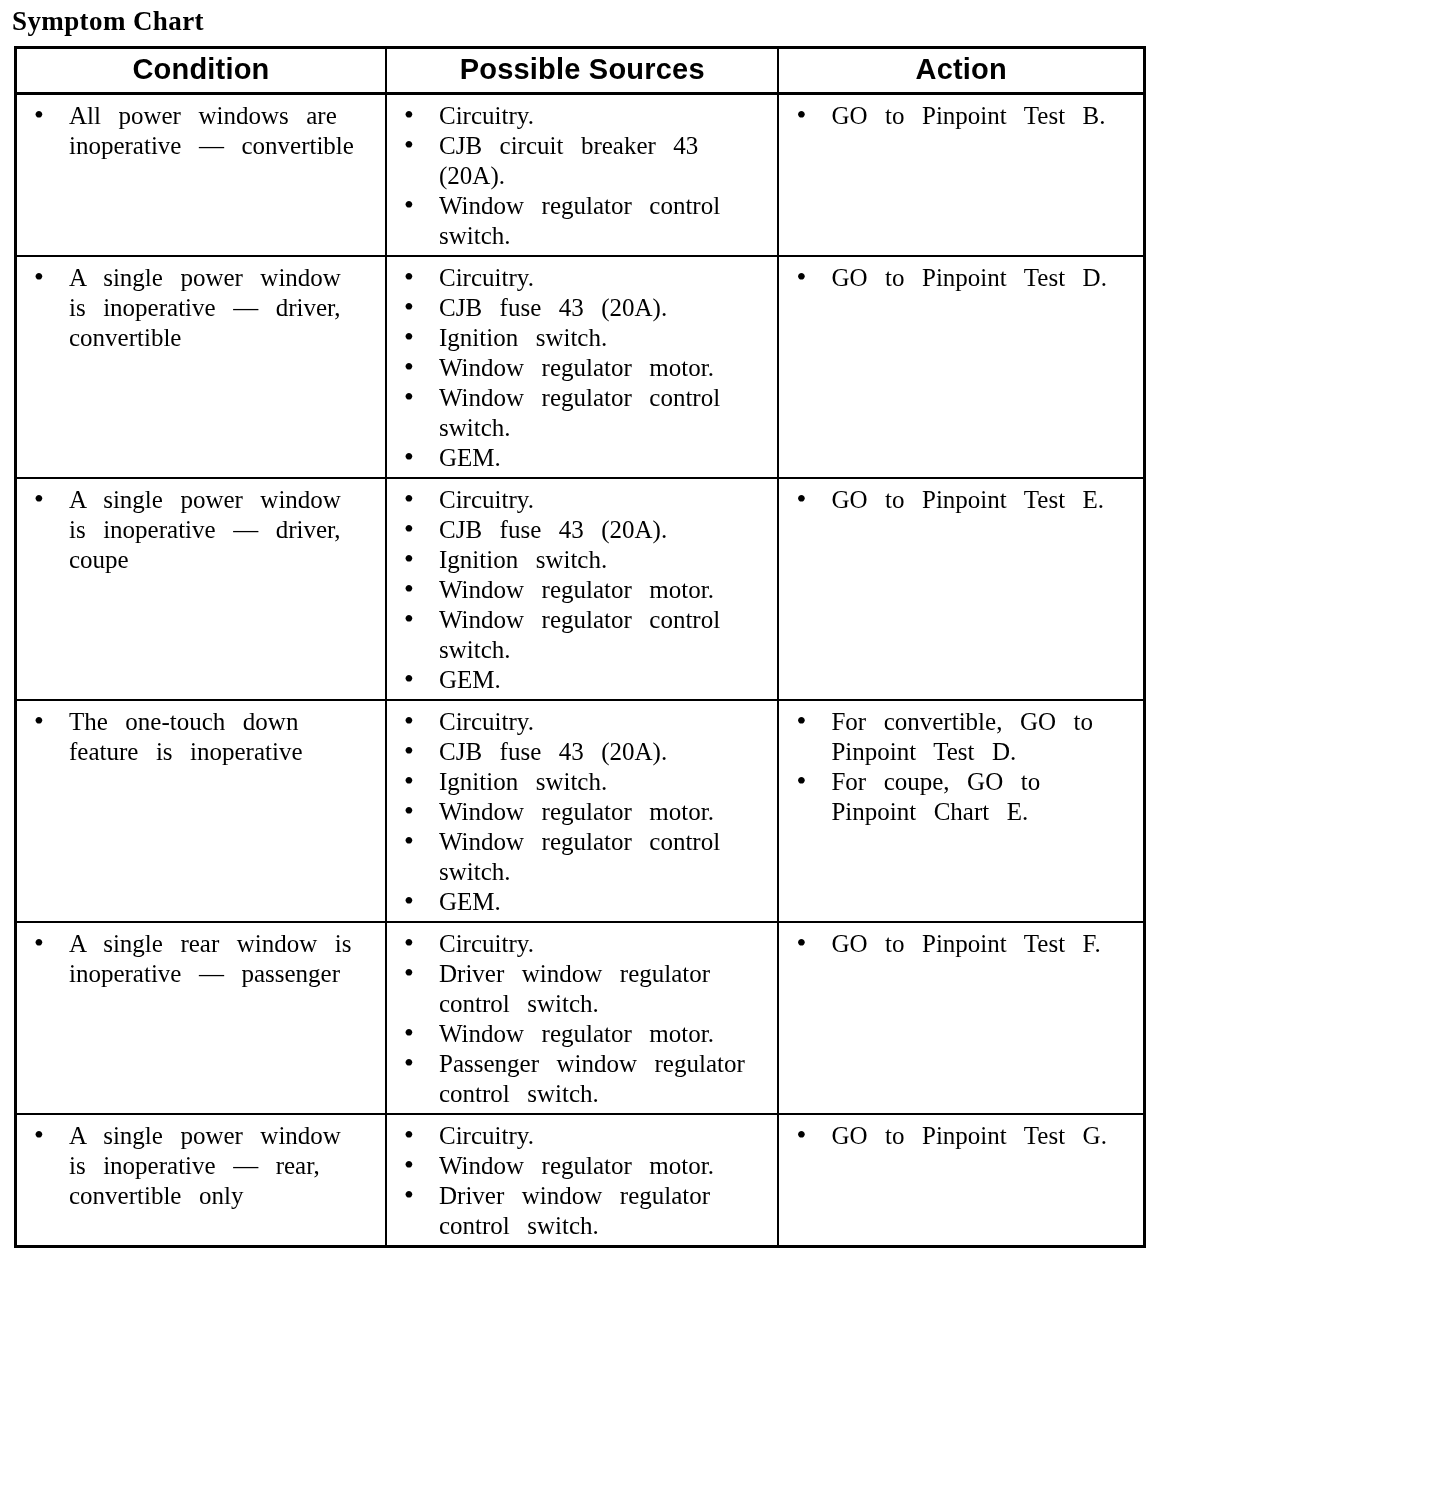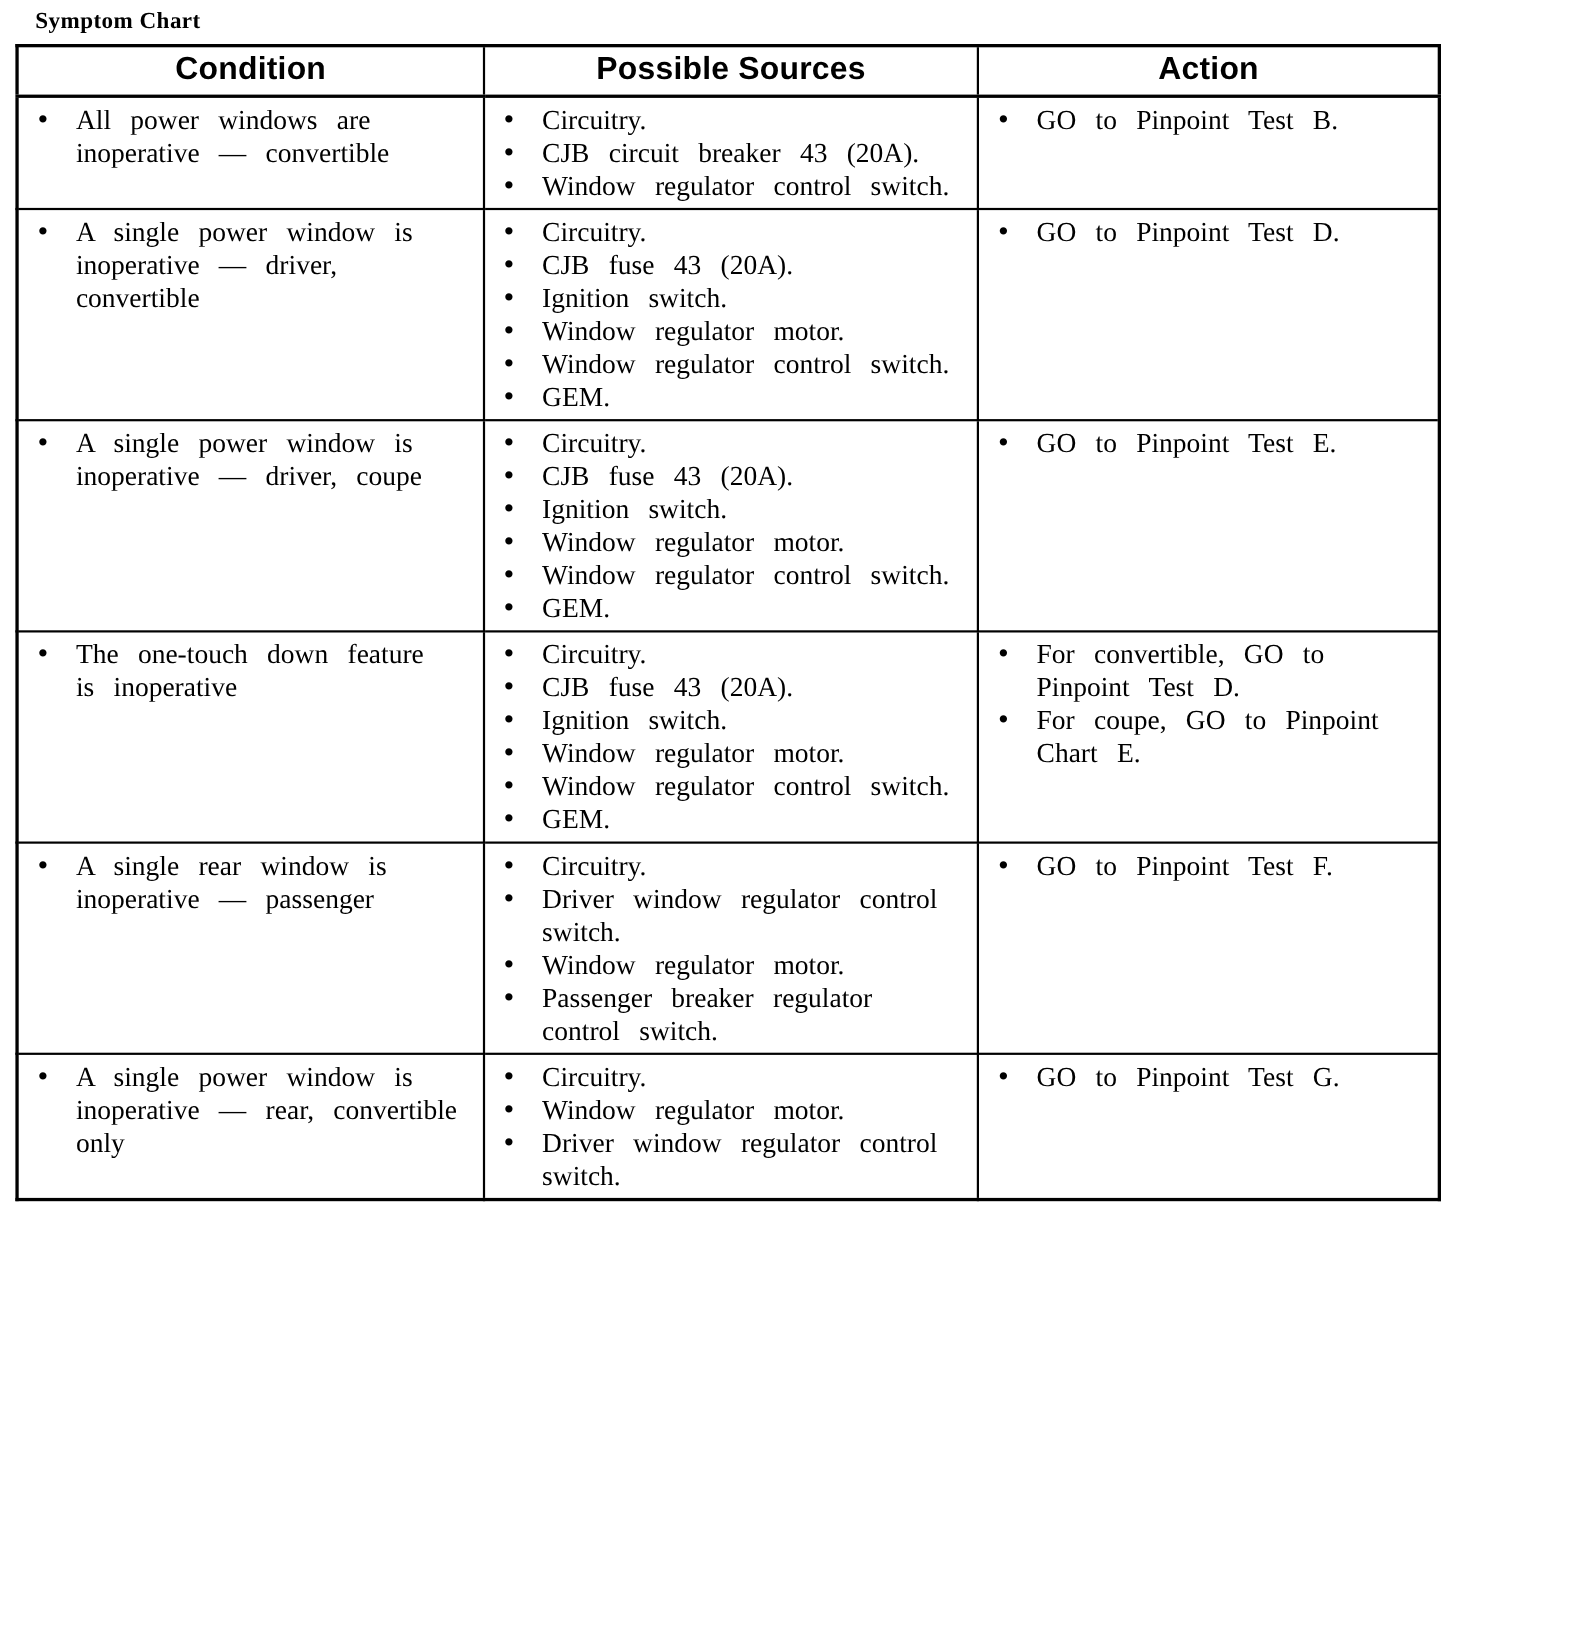--- a/index.html
+++ b/index.html
@@ -10,30 +10,30 @@
     font-family: "Liberation Serif", serif;
   }
   .page {
     position: relative;
     width: 1440px;
     height: 1486px;
     background: #ffffff;
     overflow: hidden;
   }
   .doc-title {
-    margin: 6px 0 9px 32px;
-    font-size: 21px;
+    margin: 6px 0 9px 12px;
+    font-size: 27px;
     font-weight: bold;
     letter-spacing: 0.4px;
     font-family: "Liberation Serif", serif;
   }
   table.symptom-table {
     border-collapse: collapse;
     table-layout: fixed;
-    width: 1296px;
+    width: 1132px;
     margin-left: 14px;
     border: 3px solid #000000;
   }
   table.symptom-table th,
   table.symptom-table td {
     border: 2px solid #000000;
   }
   table.symptom-table th {
     font-family: "Liberation Sans", sans-serif;
     font-size: 29px;
@@ -177,21 +177,21 @@
     <td class="condition-cell">
       <ul>
               <li>A single rear window is inoperative — passenger</li>
             </ul>
     </td>
     <td class="sources-cell">
       <ul>
               <li>Circuitry.</li>
               <li>Driver window regulator control switch.</li>
               <li>Window regulator motor.</li>
-              <li>Passenger breaker regulator control switch.</li>
+              <li>Passenger window regulator control switch.</li>
             </ul>
     </td>
     <td class="action-cell">
       <ul>
               <li>GO to Pinpoint Test F.</li>
             </ul>
     </td>
   </tr>
         <tr>
     <td class="condition-cell">

